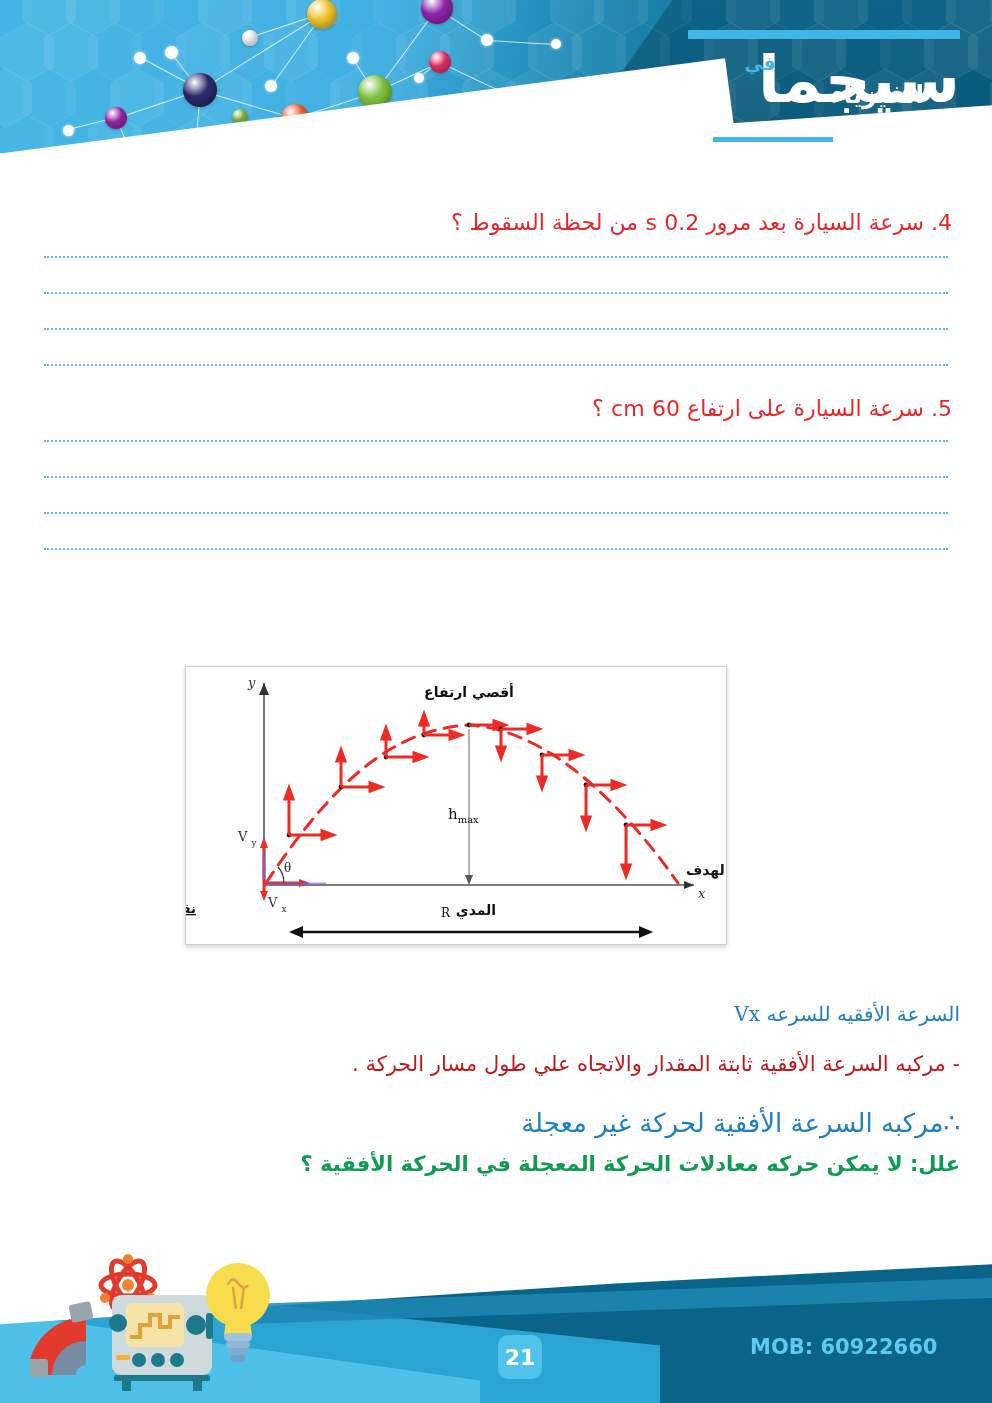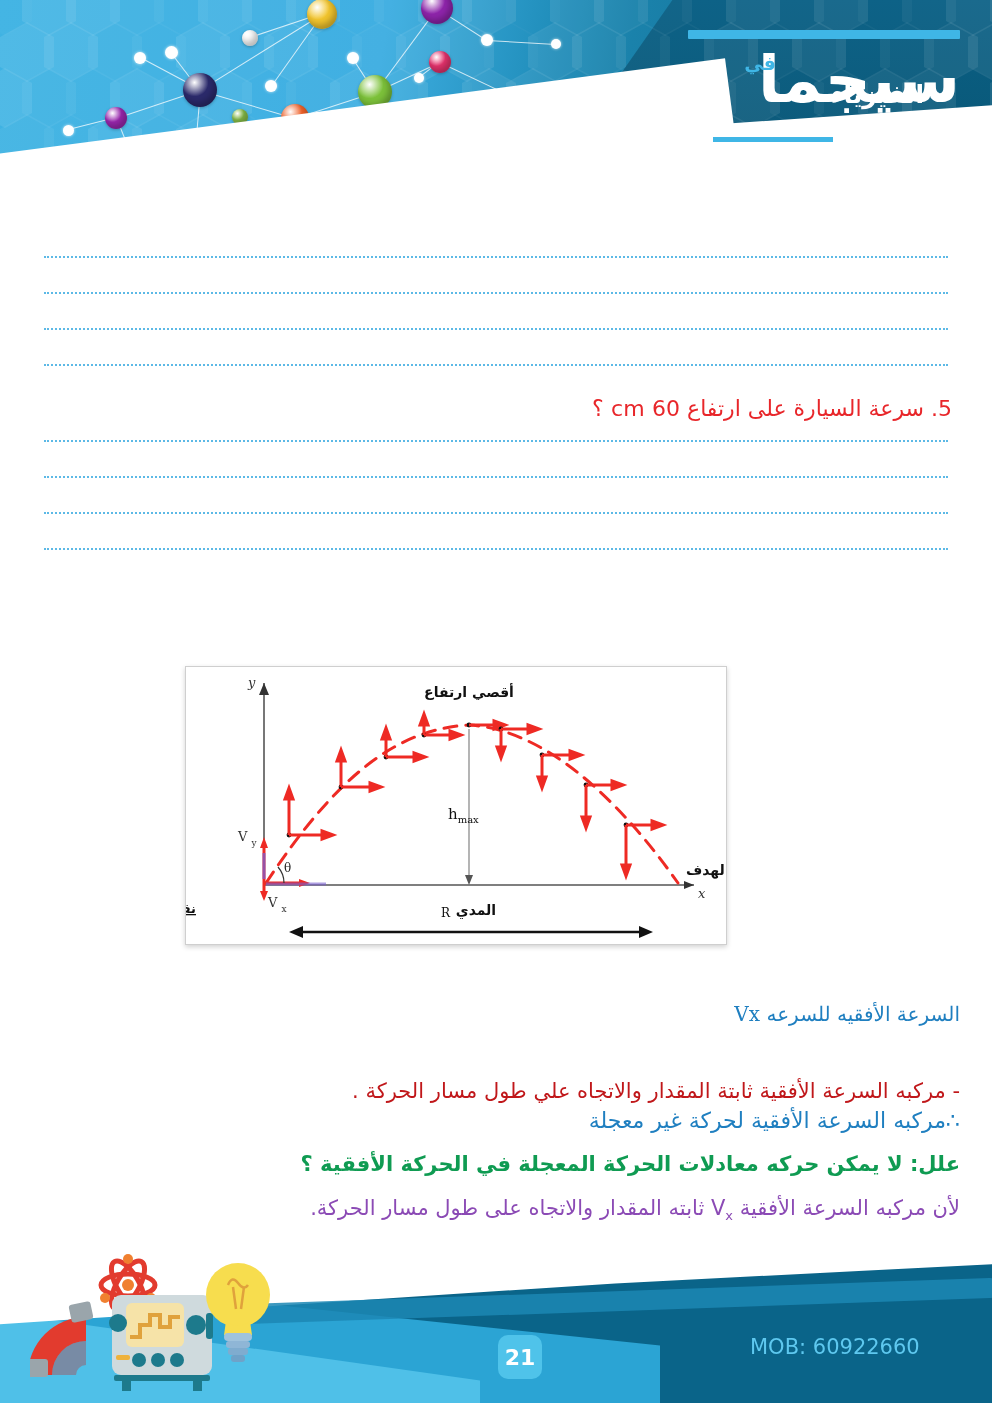--- a/index.html
+++ b/index.html
@@ -64,23 +64,23 @@
   
   .pill{position:absolute;left:327px;top:972px;width:237px;height:57px;border-radius:30px;
      background:radial-gradient(ellipse at 45% 30%,#efeaf8 0%,#ded6f0 55%,#cfc4e8 100%);
      border:1.5px solid #8c7fb8;box-shadow:0 2px 4px rgba(0,0,0,.2);
      display:flex;align-items:center;justify-content:center;}
   .pill-txt{color:#c00000;font-size:26px;font-weight:bold;font-family:"DejaVu Serif","Liberation Serif",serif;}
   .pill-txt sub{font-size:16px;}
 
   .note-blue-sm{position:absolute;right:32px;top:1002px;color:#1f7fc0;font-size:20px;direction:rtl;
      text-align:right;font-family:"DejaVu Serif","Liberation Serif",serif;}
-  .line-red{position:absolute;right:32px;top:1079px;width:915px;color:#c0171a;font-size:21px;direction:rtl;
+  .line-red{position:absolute;right:32px;top:1052px;width:915px;color:#c0171a;font-size:21px;direction:rtl;
      text-align:right;}
-  .line-blue{position:absolute;right:32px;top:1108px;width:915px;color:#1f7fc0;font-size:22px;direction:rtl;
+  .line-blue{position:absolute;right:32px;top:1108px;width:915px;color:#1f7fc0;font-size:26px;direction:rtl;
      text-align:right;}
   .line-green{position:absolute;right:32px;top:1152px;width:915px;color:#0f9b52;font-size:21px;font-weight:bold;
      direction:rtl;text-align:right;}
   .line-purple{position:absolute;right:32px;top:1196px;width:915px;color:#8b4ab5;font-size:21px;direction:rtl;
      text-align:right;}
   .line-purple sub{font-size:13px;}
 
   
   .footer{position:absolute;left:0;bottom:0;width:992px;height:160px;overflow:hidden;}
   .f-dark{position:absolute;left:0;bottom:0;width:992px;height:160px;background:#0a6489;}
@@ -88,21 +88,21 @@
      clip-path:polygon(0 18%,100% 64%,100% 100%,0 100%);}
   .f-light{position:absolute;left:-40px;bottom:0;width:520px;height:160px;background:#4fc0e8;
      clip-path:polygon(0 40%,100% 86%,100% 100%,0 100%);}
   .f-white1{position:absolute;left:0;bottom:62px;width:992px;height:120px;background:#fff;
      clip-path:polygon(0 0,100% 0,100% 36%,62% 52%,0 86%);}
   .f-sheen{position:absolute;left:240px;bottom:92px;width:760px;height:20px;background:#1c87b4;
      transform:rotate(-2deg);opacity:.85;border-radius:10px;}
   .pagebadge{position:absolute;left:498px;bottom:24px;width:44px;height:44px;border-radius:10px;
      background:#4fc3ea;display:flex;align-items:center;justify-content:center;
      color:#fff;font-size:22px;font-weight:bold;}
-  .mob{position:absolute;left:750px;bottom:44px;color:#5ec8ef;font-size:21px;font-weight:normal;}
+  .mob{position:absolute;left:750px;bottom:44px;color:#5ec8ef;font-size:21px;font-weight:bold;}
 
   
   .art{position:absolute;left:30px;bottom:6px;width:280px;height:150px;}
 </style>
 </head>
 <body>
 
 <div class="page">
 
   <div class="header">
@@ -290,20 +290,21 @@
       <div class="logo-main">
         <span class="logo-sigma">سيجما</span>
         <span class="logo-fi">في</span>
         <span class="logo-phys">الفيزياء</span>
       </div>
       <div class="logo-author">إعداد : ياسر جاد</div>
       <div class="logo-bar-bot"></div>
     </div>
   </div>
 
+  <div class="q" style="top:210px">4. سرعة السيارة بعد مرور 0.2 s من لحظة السقوط ؟</div>
   <div class="dotline" style="top:256px"></div>
   <div class="dotline" style="top:292px"></div>
   <div class="dotline" style="top:328px"></div>
   <div class="dotline" style="top:364px"></div>
 
   <div class="q" style="top:396px">5. سرعة السيارة على ارتفاع 60 cm ؟</div>
   <div class="dotline" style="top:440px"></div>
   <div class="dotline" style="top:476px"></div>
   <div class="dotline" style="top:512px"></div>
   <div class="dotline" style="top:548px"></div>
@@ -409,23 +410,20 @@
 
 
   <div class="note-blue-sm">السرعة الأفقيه للسرعه Vx</div>
 
   <div class="line-red">- مركبه السرعة الأفقية ثابتة المقدار  والاتجاه علي طول مسار الحركة .</div>
 
   <div class="line-blue">∴مركبه السرعة الأفقية لحركة غير معجلة</div>
 
   <div class="line-green">علل: لا يمكن حركه معادلات الحركة المعجلة في الحركة الأفقية ؟</div>
 
-  <div class="line-purple">
-    <span>لأن مركبه السرعة الأفقية V</span><sub>x</sub><span> ثابته المقدار والاتجاه على طول مسار الحركة.</span>
-  </div>
 
   <div class="footer">
     <div class="f-dark"></div>
     <div class="f-mid"></div>
     <div class="f-light"></div>
     <div class="f-white1"></div>
     <div class="f-sheen"></div>
 
     <div class="art">
       <svg width="280" height="150" viewBox="0 0 280 150" xmlns="http://www.w3.org/2000/svg">

